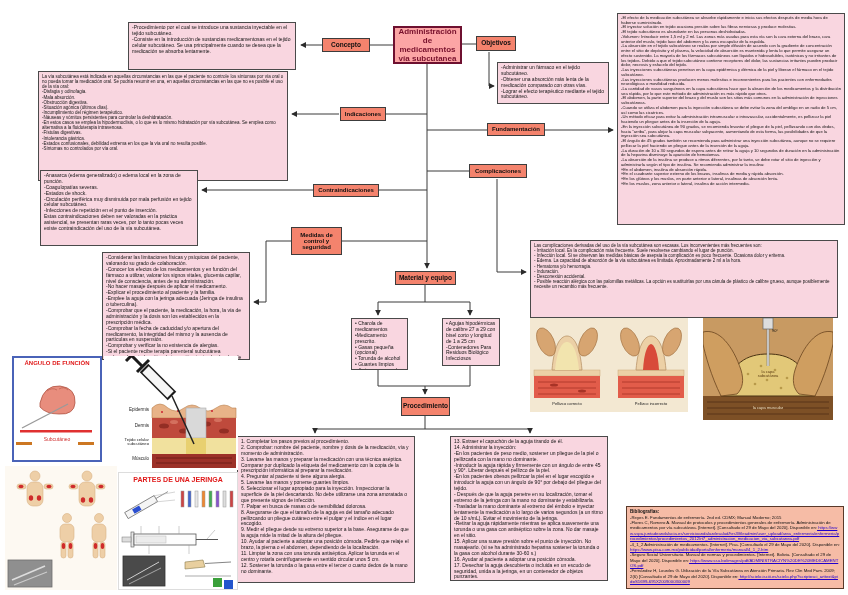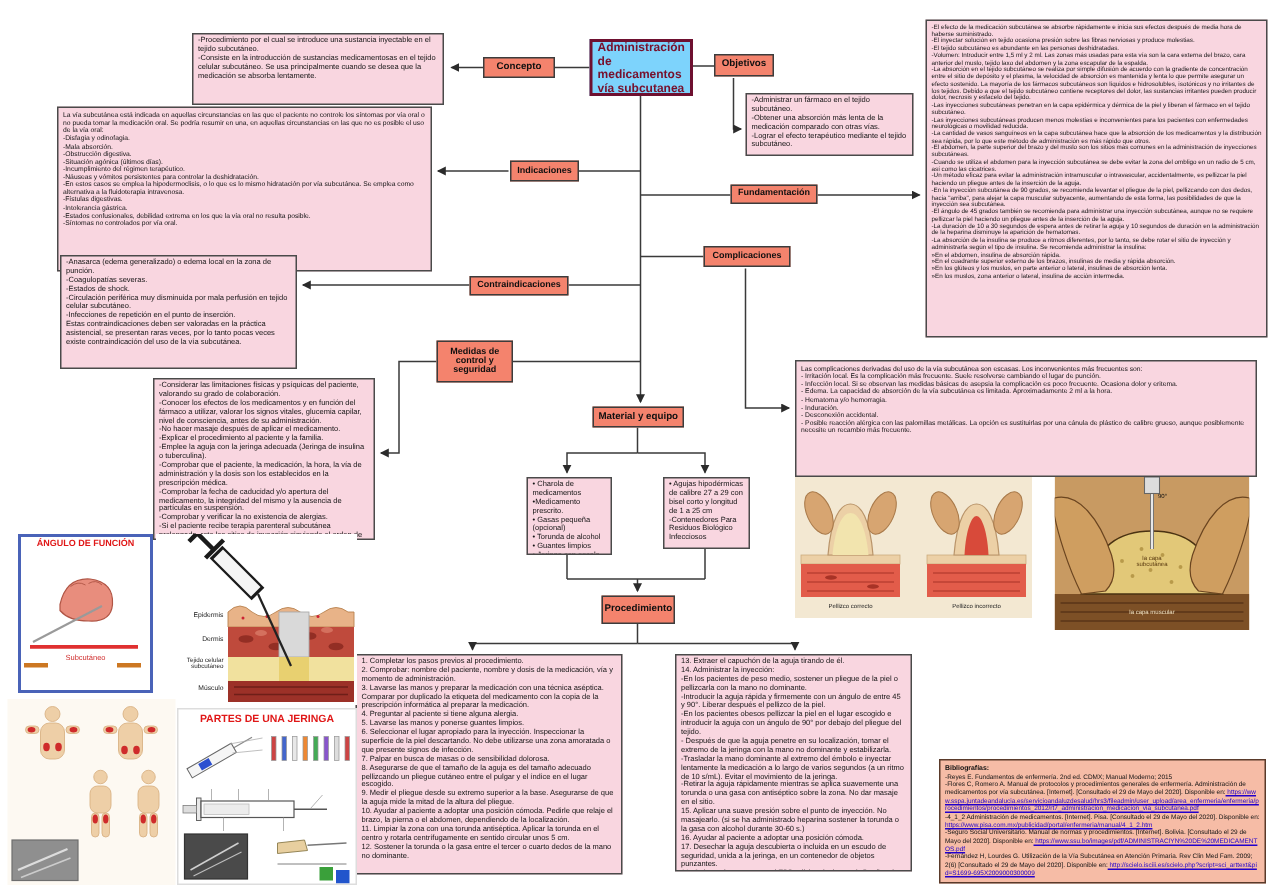--- a/index.html
+++ b/index.html
@@ -1,20 +1,20 @@
 <!DOCTYPE html>
 <html><head>
 <meta charset="utf-8">
 <style>
   html,body{margin:0;padding:0;background:#ffffff;font-family:"Liberation Sans",sans-serif;}
   #canvas{position:relative;width:848px;height:595px;background:#ffffff;overflow:hidden;}
   #wires{position:absolute;left:0;top:0;width:848px;height:595px;pointer-events:none;}
   .node{position:absolute;box-sizing:border-box;}
-  .title-node{background:#7dd3fc;border:2px solid #6e1030;color:#77102c;font-weight:bold;
-    font-size:8px;line-height:1.15;text-align:left;display:flex;align-items:center;justify-content:center;padding:17px;}
+  .title-node{background:#fca5a5;border:2px solid #6e1030;color:#77102c;font-weight:bold;
+    font-size:8px;line-height:1.15;text-align:center;display:flex;align-items:center;justify-content:center;padding:17px;}
   .label-node{background:#f4836d;border:1.5px solid #3c3c3c;color:#101010;font-weight:bold;
     font-size:6.5px;line-height:1.05;text-align:center;display:flex;align-items:center;justify-content:center;padding:1px;}
   .content-box{background:#f9d6e0;border:1.5px solid #4a4a4a;color:#141414;
     font-size:5px;line-height:1.18;padding:2px 3px;white-space:pre-line;overflow:hidden;}
   .content-box.small{font-size:4.5px;line-height:1.14;}
   .content-box.tiny{font-size:4.2px;line-height:1.13;}
   .panel{position:absolute;box-sizing:border-box;overflow:hidden;}
   .fig-label{position:absolute;font-size:4.5px;line-height:1.05;color:#222;white-space:pre-line;}
   .fig-title{position:absolute;font-weight:bold;color:#e01818;text-align:center;}
   .biblio{background:#f6bca6;border:1.5px solid #5a3a2a;color:#111;

